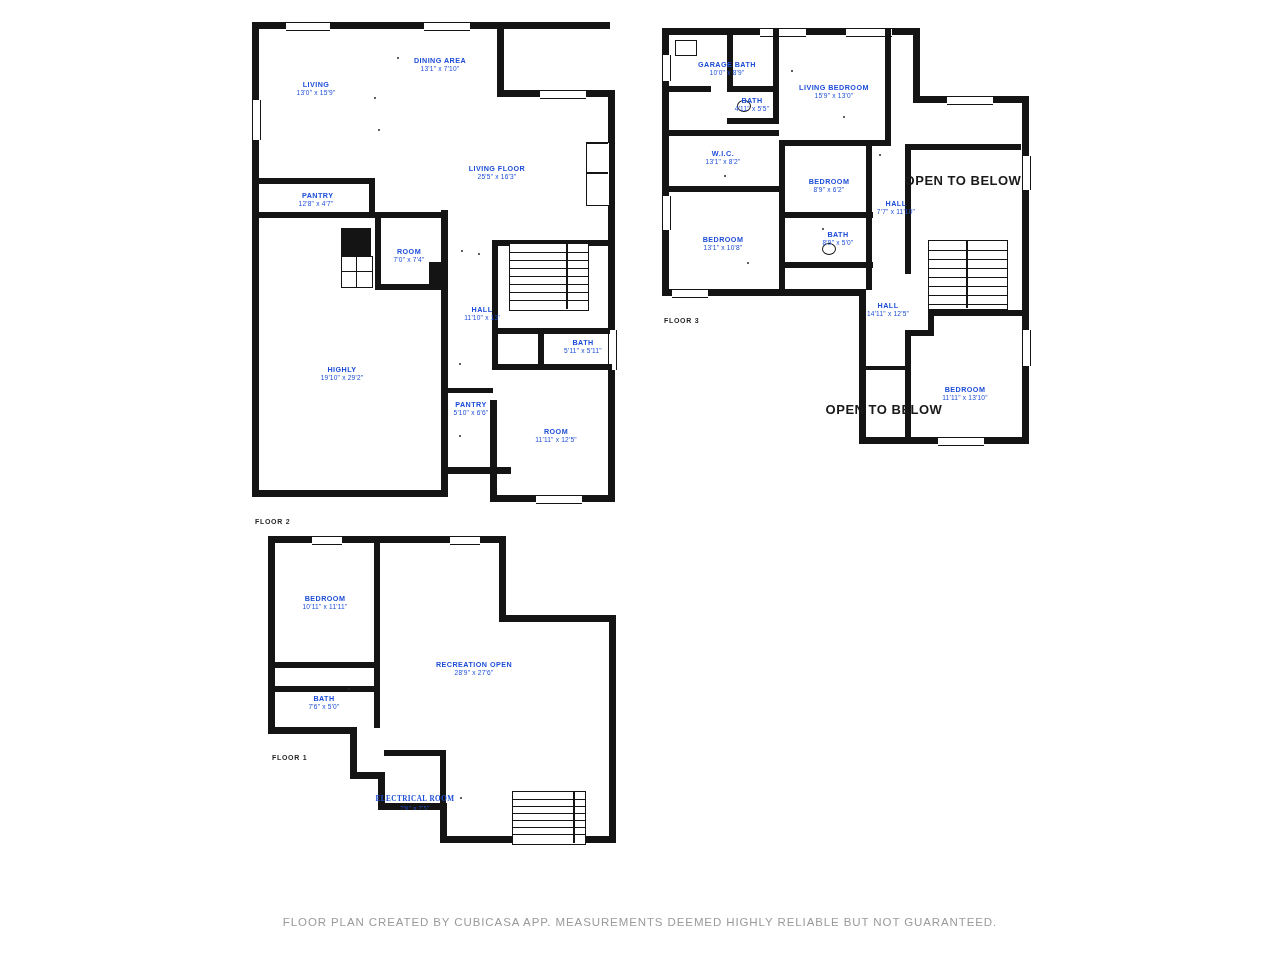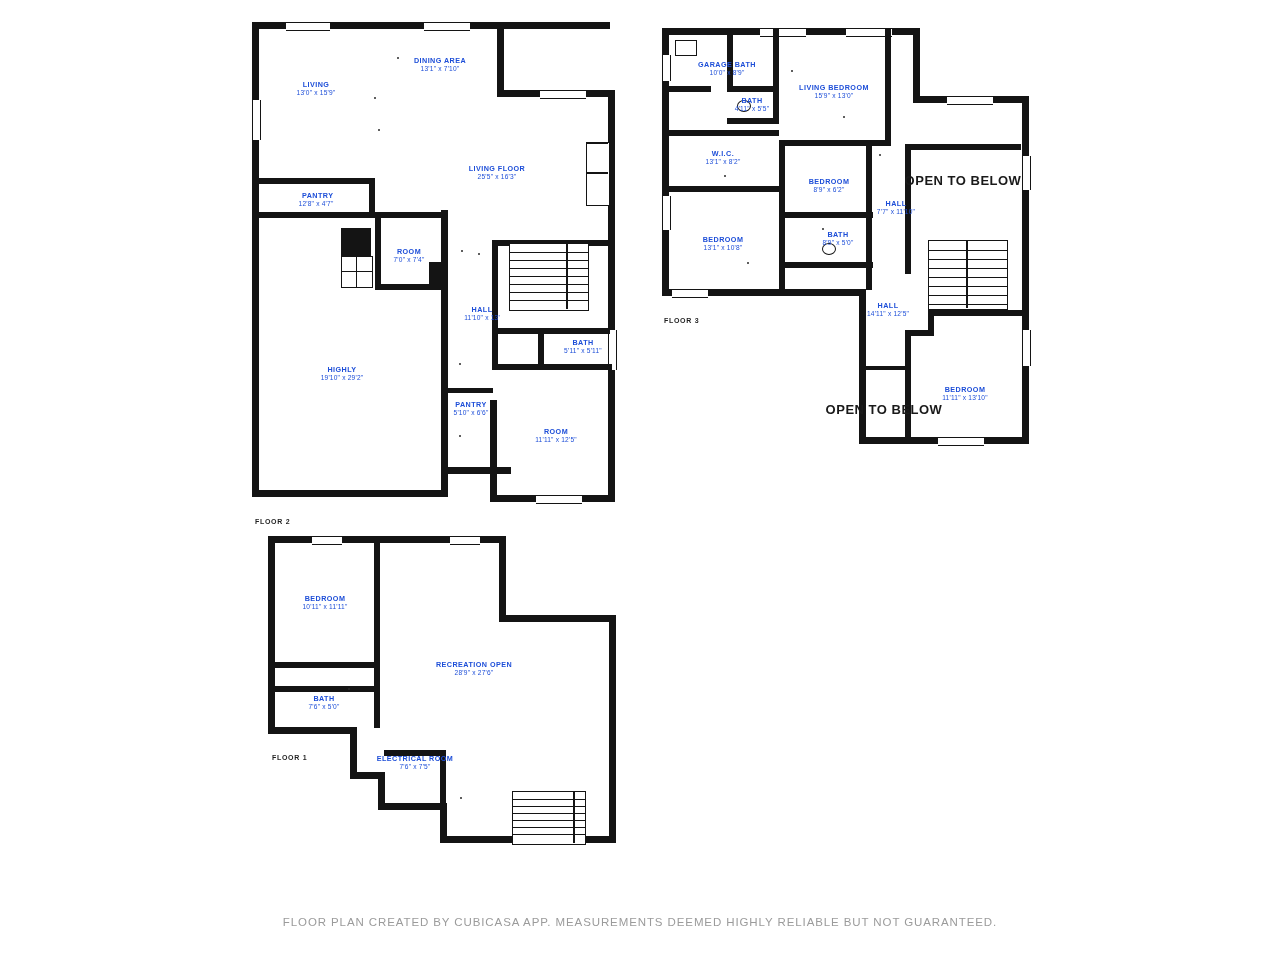--- a/index.html
+++ b/index.html
@@ -399,21 +399,21 @@
       <span class="dim">10'11" x 11'11"</span>
     </div>
     <div class="room-label" style="left:474px; top:669px;">
       <span class="name">RECREATION OPEN</span>
       <span class="dim">28'9" x 27'6"</span>
     </div>
     <div class="room-label" style="left:324px; top:703px;">
       <span class="name">BATH</span>
       <span class="dim">7'6" x 5'0"</span>
     </div>
-    <div class="room-label" style="left:415px; top:763px;">
+    <div class="room-label" style="left:415px; top:804px;font-family:Liberation Serif, serif;">
       <span class="name">ELECTRICAL ROOM</span>
       <span class="dim">7'6" x 7'5"</span>
     </div>
 
     <div class="floor-label" style="left:272px; top:754px;">FLOOR 1</div>
   </div>
 
   <div class="footer">FLOOR PLAN CREATED BY CUBICASA APP. MEASUREMENTS DEEMED HIGHLY RELIABLE BUT NOT GUARANTEED.</div>
 </div>
 

